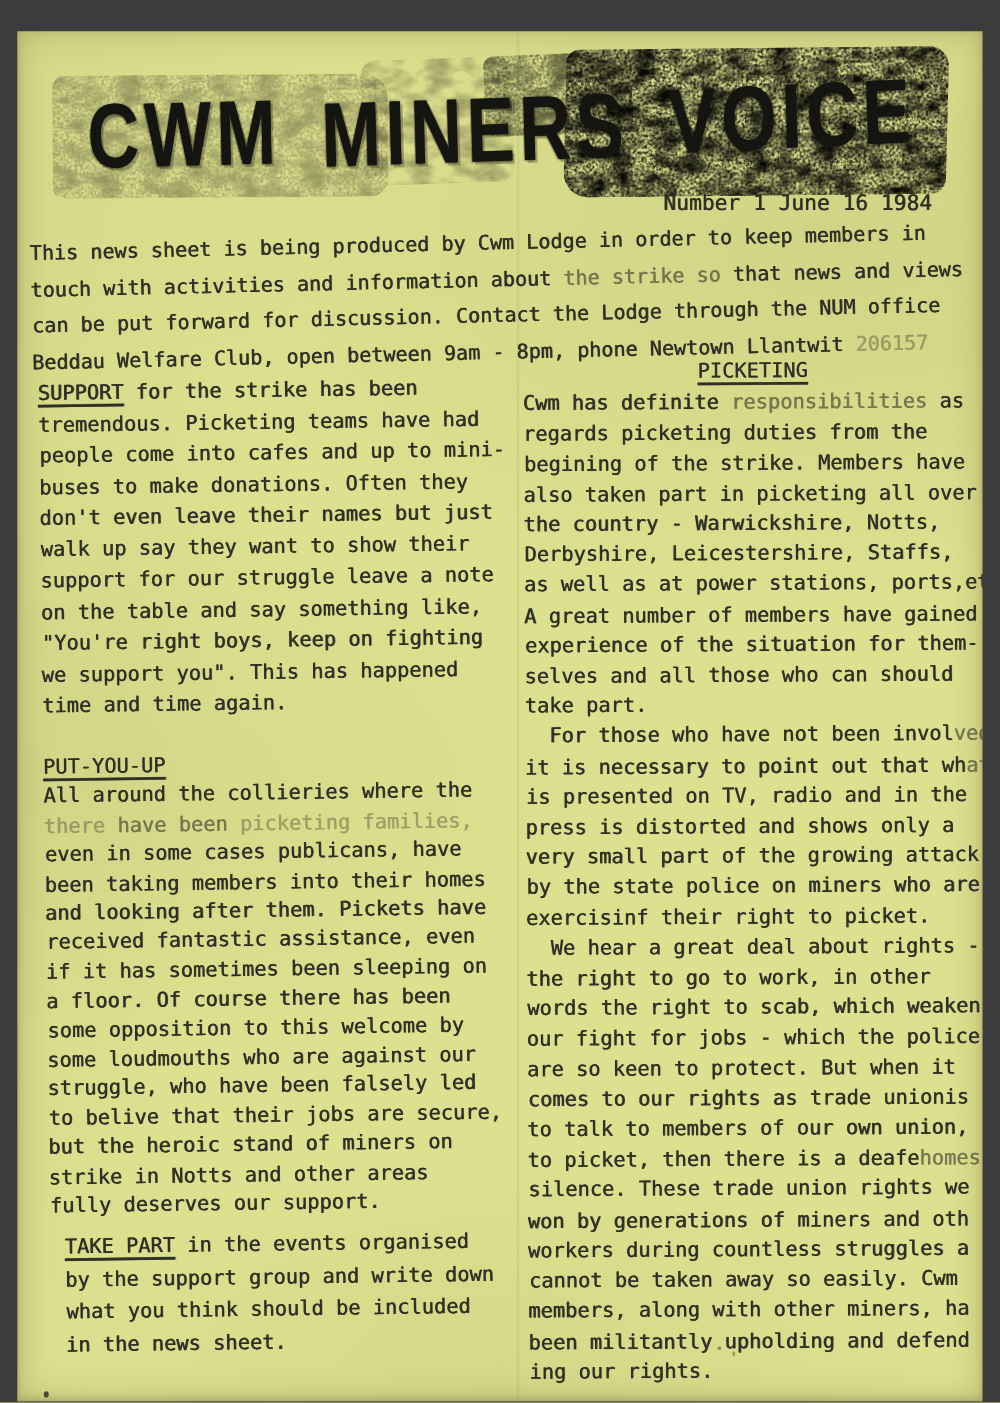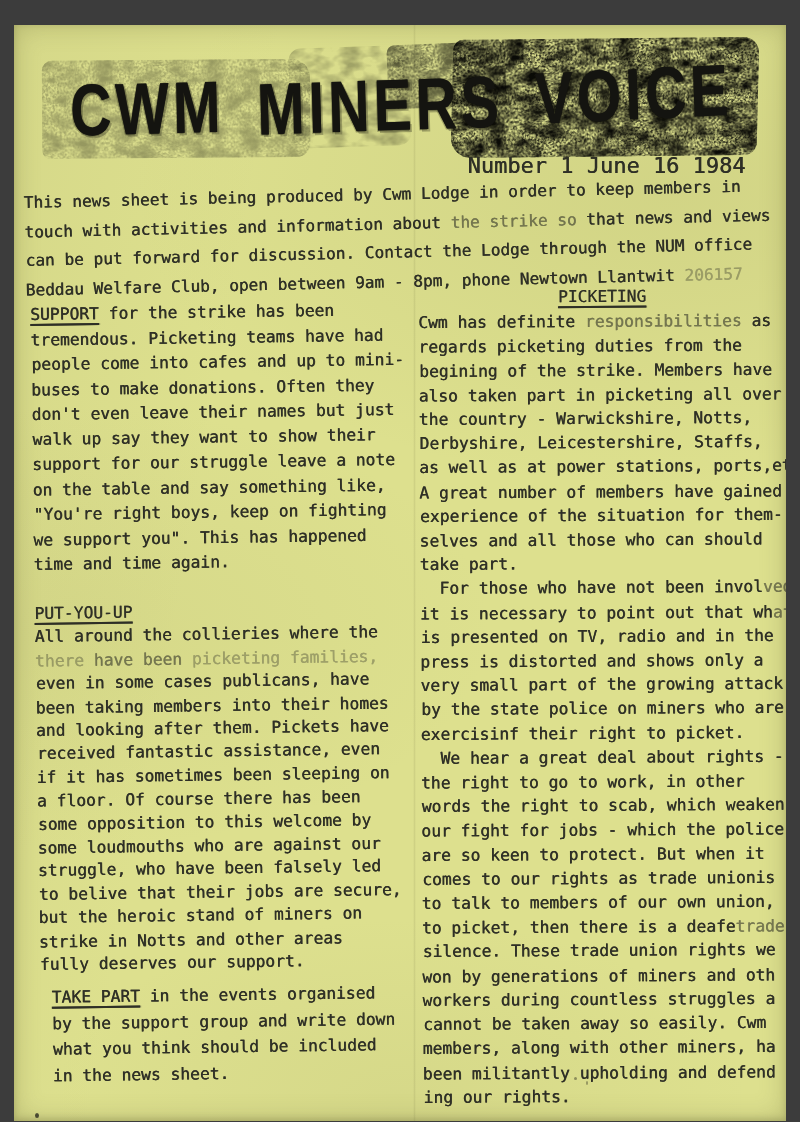--- a/index.html
+++ b/index.html
@@ -76,21 +76,21 @@
     text-shadow:.45px 0 0 rgba(46,47,38,.8), 0 0 .6px rgba(46,47,38,.45);
   }
   .tline:nth-child(2n){transform:translateY(.6px);}
   .tline:nth-child(3n){transform:translateX(.6px);}
   .u{text-decoration:underline;text-underline-offset:4px;text-decoration-thickness:1.6px;}
   .f{opacity:.35;}
   .f2{opacity:.58;}
 
   .issue-line{
     position:absolute;top:128px;right:41px;
-    font-size:22px;
+    font-size:17px;
     transform:rotate(-.5deg);
   }
   .intro{
     position:absolute;left:12px;top:163px;width:762px;
     font-size:16.1px;line-height:29px;
     transform:rotate(-1.3deg);transform-origin:0 100%;
   }
   .col-left{
     position:absolute;left:16px;top:277px;width:382px;
     font-size:16.3px;
@@ -244,21 +244,21 @@
         <div class="tline">exercisinf their right to picket.</div>
       </div>
     <div>
         <div class="tline">  We hear a great deal about rights -</div>
         <div class="tline">the right to go to work, in other</div>
         <div class="tline">words the right to scab, which weaken</div>
         <div class="tline">our fight for jobs - which the police</div>
         <div class="tline">are so keen to protect. But when it</div>
         <div class="tline">comes to our rights as trade unionis</div>
         <div class="tline">to talk to members of our own union,</div>
-        <div class="tline"><span>to picket, then there is a deafe</span><span class="f2">trade</span></div>
+        <div class="tline"><span>to picket, then there is a deafe</span><span class="f2">homes</span></div>
         <div class="tline">silence. These trade union rights we</div>
         <div class="tline">won by generations of miners and oth</div>
         <div class="tline">workers during countless struggles a</div>
         <div class="tline">cannot be taken away so easily. Cwm</div>
         <div class="tline">members, along with other miners, ha</div>
         <div class="tline">been militantly upholding and defend</div>
         <div class="tline">ing our rights.</div>
       </div>
   </div>
 

